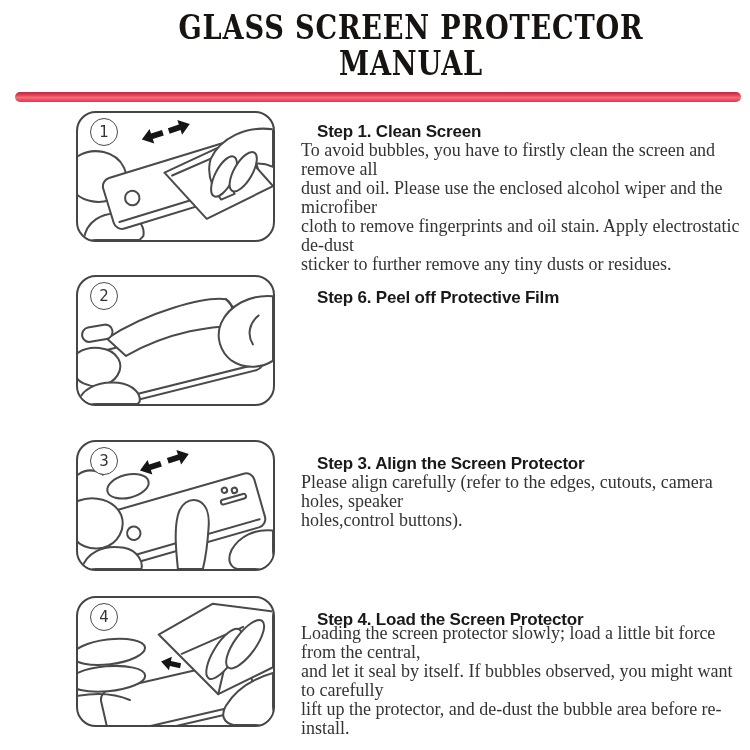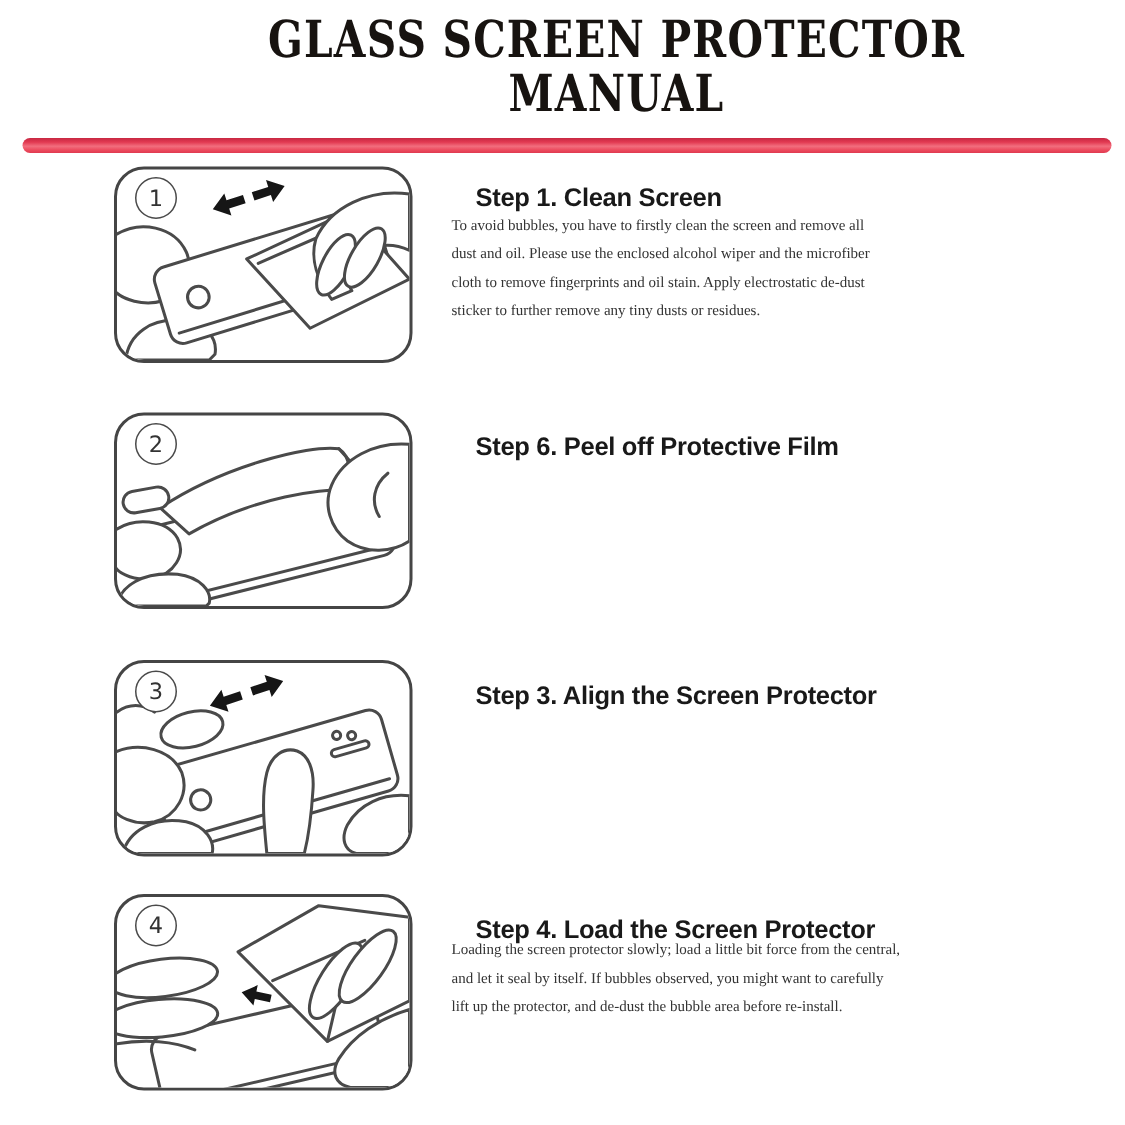--- a/index.html
+++ b/index.html
@@ -30,21 +30,21 @@
     position:absolute;left:12px;top:5px;width:26px;height:26px;border:1.5px solid #4a4a4a;
     border-radius:50%;text-align:center;line-height:26px;font-size:15px;color:#333;
     font-family:"DejaVu Sans",sans-serif;background:#fff;z-index:2;
   }
   .step-heading{
     position:absolute;left:301px;width:445px;margin:16px;
     font-size:17px;line-height:21px;font-weight:700;color:#191919;letter-spacing:-0.2px;
   }
   .step-body{
     position:absolute;left:301px;width:448px;margin:0;
-    font-family:"Liberation Serif",serif;font-size:10px;line-height:19px;color:#333;
+    font-family:"Liberation Serif",serif;font-size:18px;line-height:19px;color:#333;
     white-space:pre-line;
   }
   .art{stroke:#4a4a4a;stroke-width:2.1;fill:#fff;stroke-linejoin:round;stroke-linecap:round;}
   .art .noline{fill:none;}
   .ink{fill:#161616;stroke:none;}
 </style>
 </head>
 <body>
 
 <div class="page">
@@ -143,20 +143,22 @@
       </g>
       <g class="ink" transform="translate(62,22) rotate(-18)">
         <path d="M23,5 L11,5 L11,0 L0,8 L11,16 L11,11 L23,11 Z"></path>
       </g>
       <g class="ink" transform="translate(91,12) rotate(-18)">
         <path d="M0,5 L12,5 L12,0 L23,8 L12,16 L12,11 L0,11 Z"></path>
       </g>
     </svg>
   </div>
   <h2 class="step-heading" style="top:437px">Step 3. Align the Screen Protector</h2>
+  <p class="step-body" style="top:473px">Please align carefully (refer to the edges, cutouts, camera holes, speaker
+holes,control buttons).</p>
 
   <div class="figure" style="top:596px">
     <div class="badge">4</div>
     <svg viewBox="0 0 203 132" preserveAspectRatio="none">
       <g class="art">
         <g transform="rotate(-13 95 108)">
           <rect x="26" y="82" width="158" height="52" rx="10"></rect>
           <path class="noline" d="M32,128 L180,128"></path>
         </g>
         <g>

